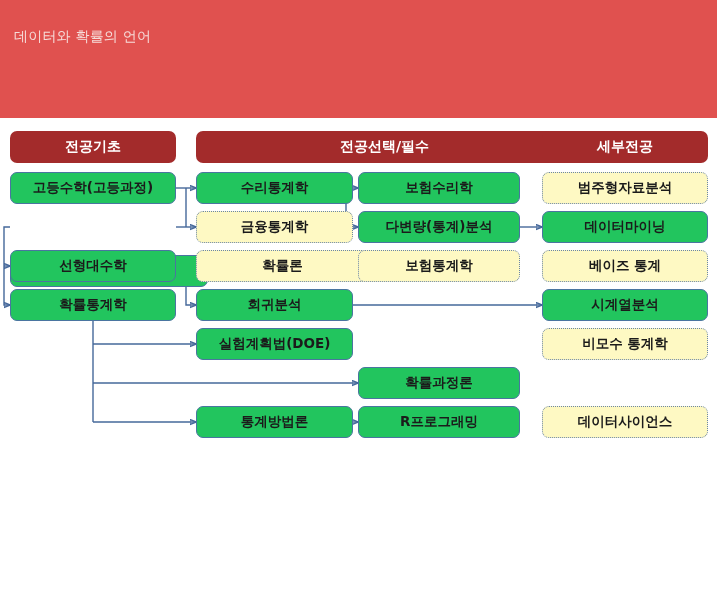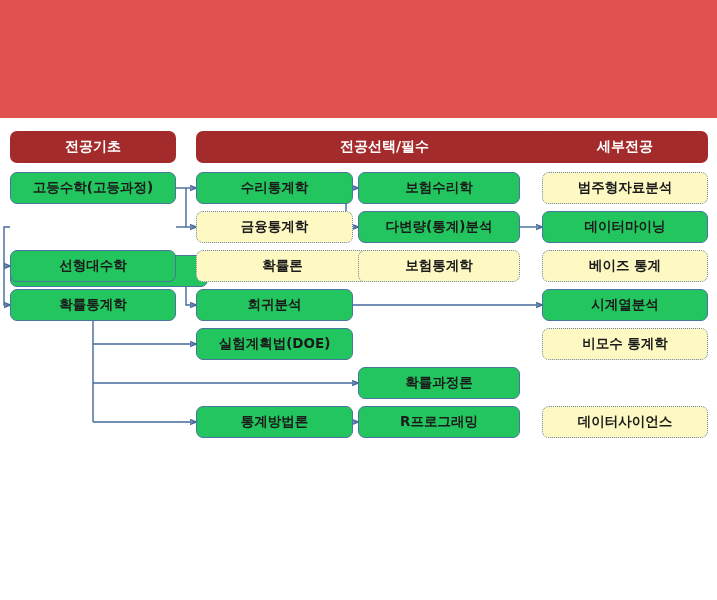--- a/index.html
+++ b/index.html
@@ -89,20 +89,21 @@
   #wires path, #wires line {
     stroke: #45689a;
     stroke-width: 1.4;
     fill: none;
   }
 </style>
 </head>
 <body>
 
 <div id="banner">
+  <div id="banner-subtitle">데이터와 확률의 언어</div>
 </div>
 
 <div class="col-header" style="left:10px;  top:131px; width:166px;">전공기초</div>
 <div class="col-header" style="left:196px; top:131px; width:377px;">전공선택/필수</div>
 <div class="col-header" style="left:542px; top:131px; width:166px;">세부전공</div>
 
 <svg id="wires" viewBox="0 0 717 600">
   <defs>
     <marker id="arrow" markerWidth="7" markerHeight="7" refX="6.2" refY="3" orient="auto" markerUnits="userSpaceOnUse">
       <path d="M0,0.4 L6.4,3 L0,5.6 z" fill="#45689a" stroke="none"></path>

